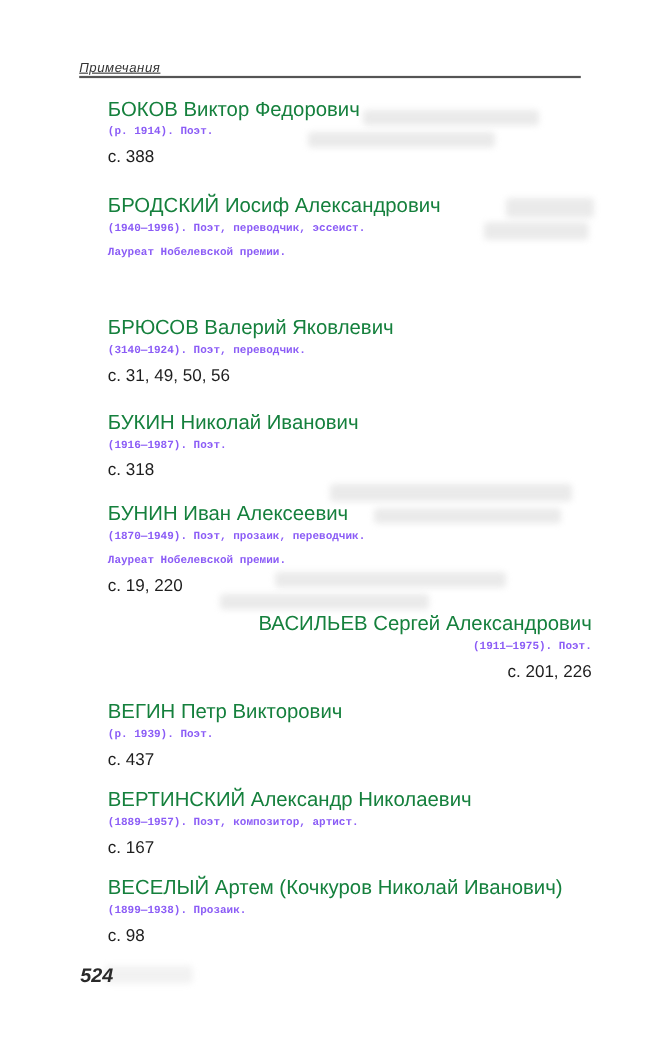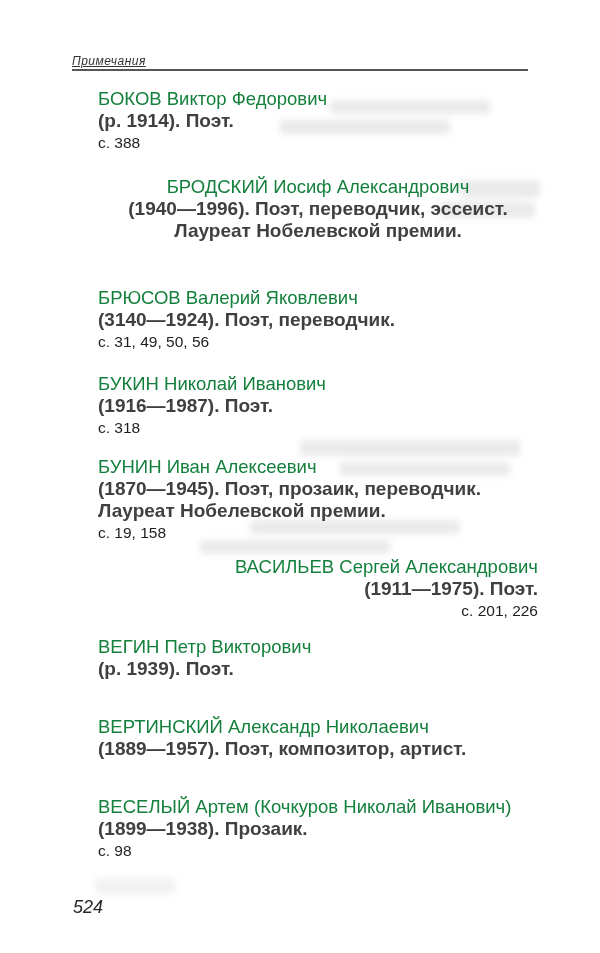--- a/index.html
+++ b/index.html
@@ -24,31 +24,31 @@
   }
   .running-head .rule {
     position: absolute; left: 0; right: 0; top: 15px; height: 2px; background: #555;
   }
   .entry { position: absolute; left: 98px; width: 440px; }
   .entry .name {
     font-family: "Liberation Sans", sans-serif; font-size: 18.5px; line-height: 22px;
     color: #15803d; white-space: nowrap;
   }
   .entry .line {
-    font-family: Liberation Sans, sans-serif; font-weight: bold; font-size: 19px;
-    line-height: 22px; color: #404040; white-space: nowrap;
+    font-family: Liberation Mono, monospace; font-weight: bold; font-size: 10px;
+    line-height: 22px; color: #8b5cf6; white-space: nowrap;
   }
   .entry .pages {
     font-family: Liberation Sans, sans-serif; font-size: 15.5px; line-height: 22px;
     color: #1e1e1e; white-space: nowrap;
   }
   .page-number {
     position: absolute; left: 73px; top: 877px;
-    font-family: "Liberation Sans", sans-serif; font-style: italic; font-weight: normal;
-    font-size: 18px; color: #2a2a2a; margin-top: 20px;
+    font-family: "Liberation Sans", sans-serif; font-style: italic; font-weight: bold;
+    font-size: 18px; color: #2a2a2a;
   }
 </style>
 </head>
 <body>
 
 <div class="ghost" style="left:330px;top:100px;width:160px;height:14px;"></div>
 <div class="ghost" style="left:280px;top:120px;width:170px;height:14px;"></div>
 <div class="ghost" style="left:460px;top:180px;width:80px;height:18px;"></div>
 <div class="ghost" style="left:440px;top:202px;width:95px;height:16px;"></div>
 <div class="ghost" style="left:300px;top:440px;width:220px;height:16px;"></div>
@@ -61,53 +61,55 @@
   <span class="title">Примечания</span>
   <div class="rule"></div>
 </div>
 
 <div id="entries">
     <div class="entry" style="top: 88px;">
       <div class="name">БОКОВ Виктор Федорович</div>
       <div class="line">(р. 1914). Поэт.</div>
       <div class="pages">с. 388</div>
     </div>
-    <div class="entry" style="top: 176px; text-align: center;">
+    <div class="entry" style="top: 176px;">
       <div class="name">БРОДСКИЙ Иосиф Александрович</div>
       <div class="line">(1940—1996). Поэт, переводчик, эссеист.</div>
       <div class="line">Лауреат Нобелевской премии.</div>
     </div>
     <div class="entry" style="top: 287px;">
       <div class="name">БРЮСОВ Валерий Яковлевич</div>
       <div class="line">(3140—1924). Поэт, переводчик.</div>
       <div class="pages">с. 31, 49, 50, 56</div>
     </div>
     <div class="entry" style="top: 373px;">
       <div class="name">БУКИН Николай Иванович</div>
       <div class="line">(1916—1987). Поэт.</div>
       <div class="pages">с. 318</div>
     </div>
     <div class="entry" style="top: 456px;">
       <div class="name">БУНИН Иван Алексеевич</div>
-      <div class="line">(1870—1945). Поэт, прозаик, переводчик.</div>
+      <div class="line">(1870—1949). Поэт, прозаик, переводчик.</div>
       <div class="line">Лауреат Нобелевской премии.</div>
-      <div class="pages">с. 19, 158</div>
+      <div class="pages">с. 19, 220</div>
     </div>
     <div class="entry" style="top: 556px; text-align: right;">
       <div class="name">ВАСИЛЬЕВ Сергей Александрович</div>
       <div class="line">(1911—1975). Поэт.</div>
       <div class="pages">с. 201, 226</div>
     </div>
     <div class="entry" style="top: 636px;">
       <div class="name">ВЕГИН Петр Викторович</div>
       <div class="line">(р. 1939). Поэт.</div>
+      <div class="pages">с. 437</div>
     </div>
     <div class="entry" style="top: 716px;">
       <div class="name">ВЕРТИНСКИЙ Александр Николаевич</div>
       <div class="line">(1889—1957). Поэт, композитор, артист.</div>
+      <div class="pages">с. 167</div>
     </div>
     <div class="entry" style="top: 796px;">
       <div class="name">ВЕСЕЛЫЙ Артем (Кочкуров Николай Иванович)</div>
       <div class="line">(1899—1938). Прозаик.</div>
       <div class="pages">с. 98</div>
     </div>
   </div>
 
 <div class="page-number">524</div>
 

